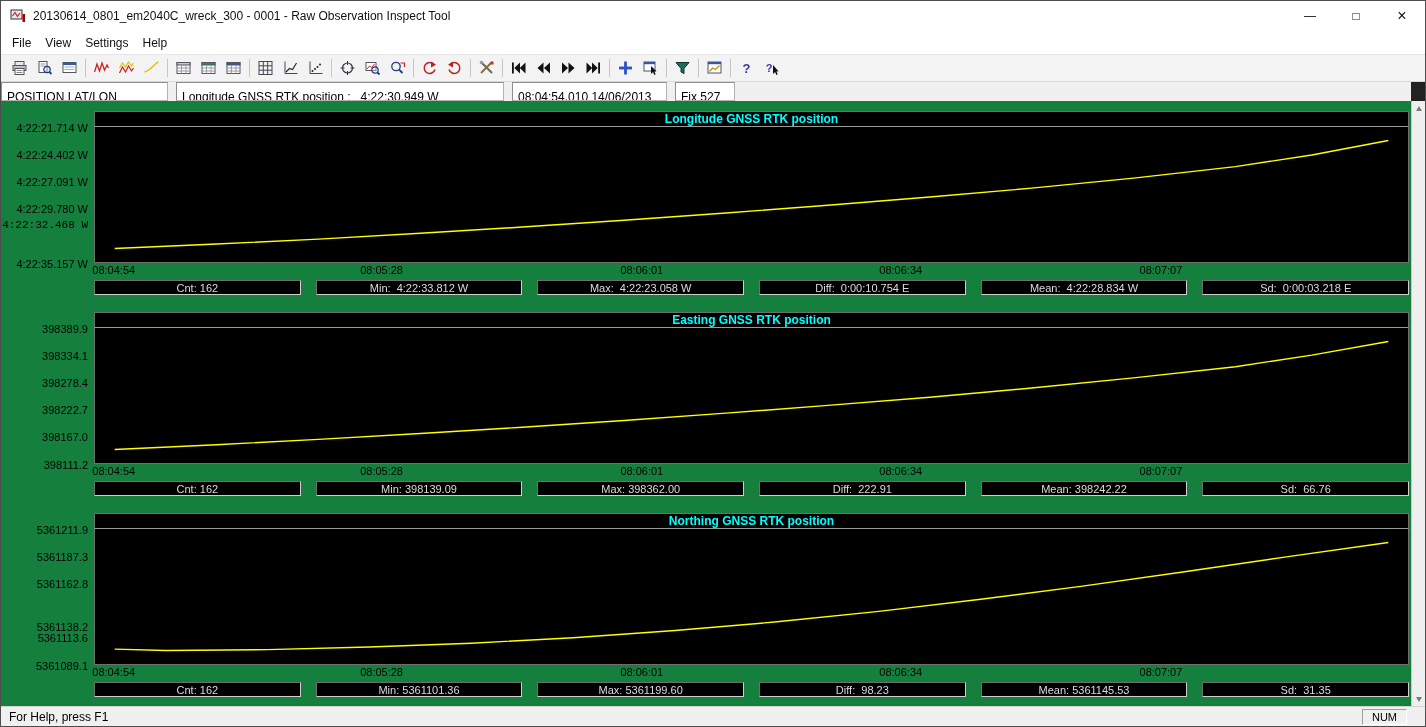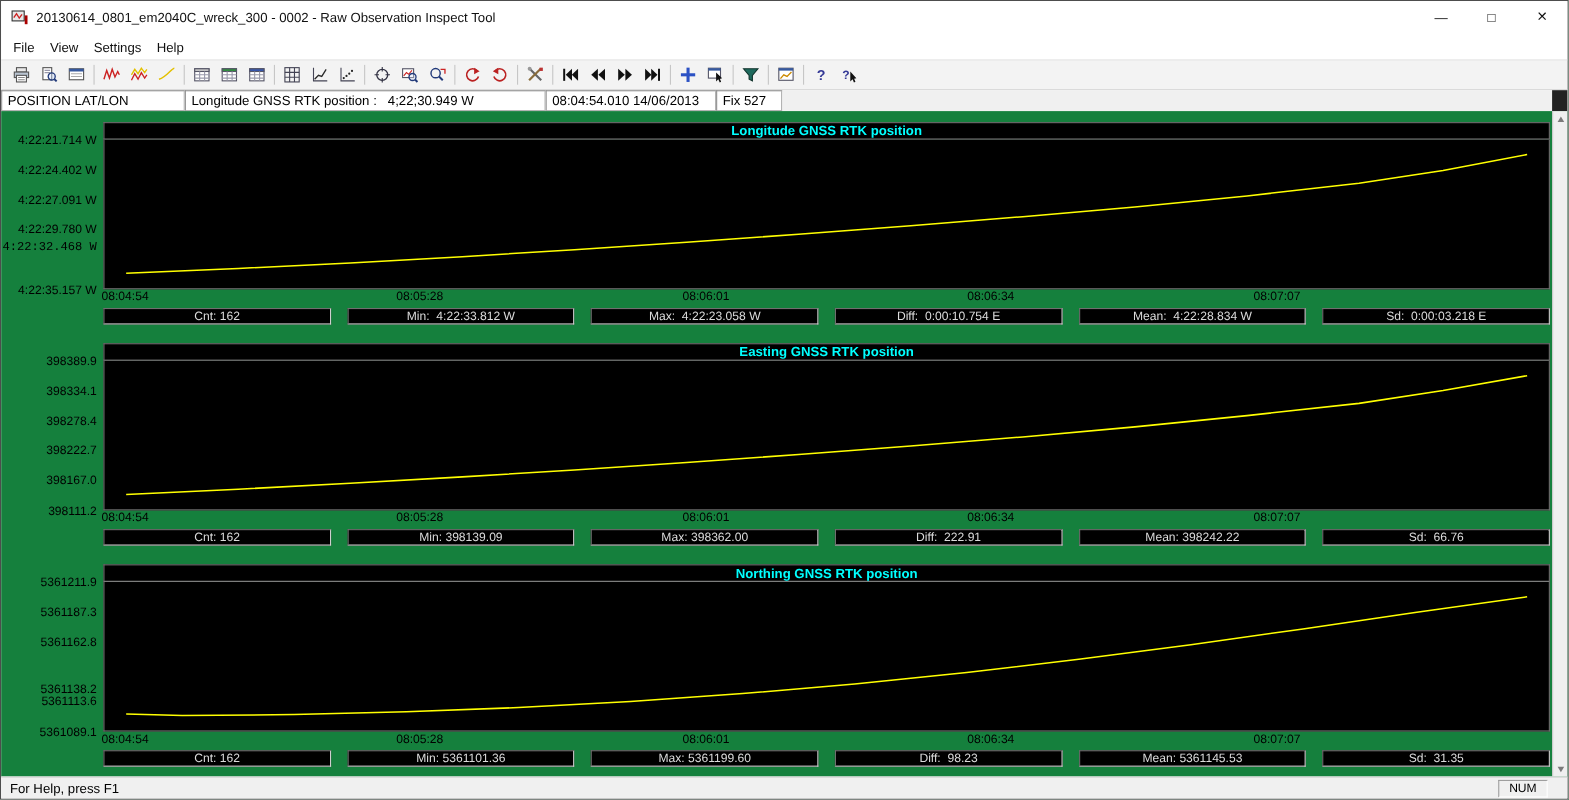--- a/index.html
+++ b/index.html
@@ -15,21 +15,21 @@
 
   .menubar{height:23px;display:flex;align-items:center;background:#fff;padding-left:4px;flex:0 0 auto;font-size:12px}
   .menu-item{padding:2px 7px;color:#111;cursor:default}
 
   .toolbar{height:28px;display:flex;align-items:center;background:#f3f3f3;border-top:1px solid #e6e6e6;border-bottom:1px solid #d8d8d8;padding-left:6px;flex:0 0 auto}
   .tbtn{width:25px;height:24px;display:flex;align-items:center;justify-content:center}
   .ticon{display:flex}
   .tsep{width:1px;height:18px;background:#c6c6c6;margin:0 3px;flex:0 0 auto}
 
   .inforow{height:19px;display:flex;background:#f0f0f0;flex:0 0 auto;font-size:12px;color:#000}
-  .iseg{background:#fff;border:1px solid #b3b3b3;border-top-color:#8e8e8e;border-left-color:#8e8e8e;padding:1px 5px 0;white-space:pre;overflow:hidden;margin-right:0}
+  .iseg{background:#fff;border:1px solid #b3b3b3;border-top-color:#8e8e8e;border-left-color:#8e8e8e;padding:7px 5px 0;white-space:pre;overflow:hidden;margin-right:8px}
   .iseg0{width:167px}
   .iseg1{width:328px}
   .iseg2{width:155px}
   .iseg3{width:60px}
   .ifill{flex:1}
   .icorner{width:14px;background:#222}
 
   .main{flex:1;display:flex;background:#15803d;overflow:hidden}
   .charts{flex:1;padding:10px 2px 0 0;min-width:0}
   .chart-block{display:flex;margin-bottom:17px}
@@ -59,21 +59,21 @@
 <div class="window">
 
   <div class="titlebar">
     <span class="appicon">
       <svg width="18" height="16" viewBox="0 0 16 16">
           <rect x="1" y="2" width="11" height="9" fill="#e8e8e8" stroke="#333"></rect>
           <polyline points="2.5,8 5,4.5 7.5,8.5 10,5" fill="none" stroke="#c22" stroke-width="1.2"></polyline>
           <rect x="12.5" y="6" width="2.5" height="8" fill="#a00"></rect>
         </svg>
     </span>
-    <span class="title">20130614_0801_em2040C_wreck_300 - 0002 - Raw Observation Inspect Tool</span>
+    <span class="title">20130614_0801_em2040C_wreck_300 - 0001 - Raw Observation Inspect Tool</span>
     <div class="wbtns">
       <div class="wbtn">
           <span>—</span>
         </div>
       <div class="wbtn">
           <span>□</span>
         </div>
       <div class="wbtn close">
           <span>×</span>
         </div>

